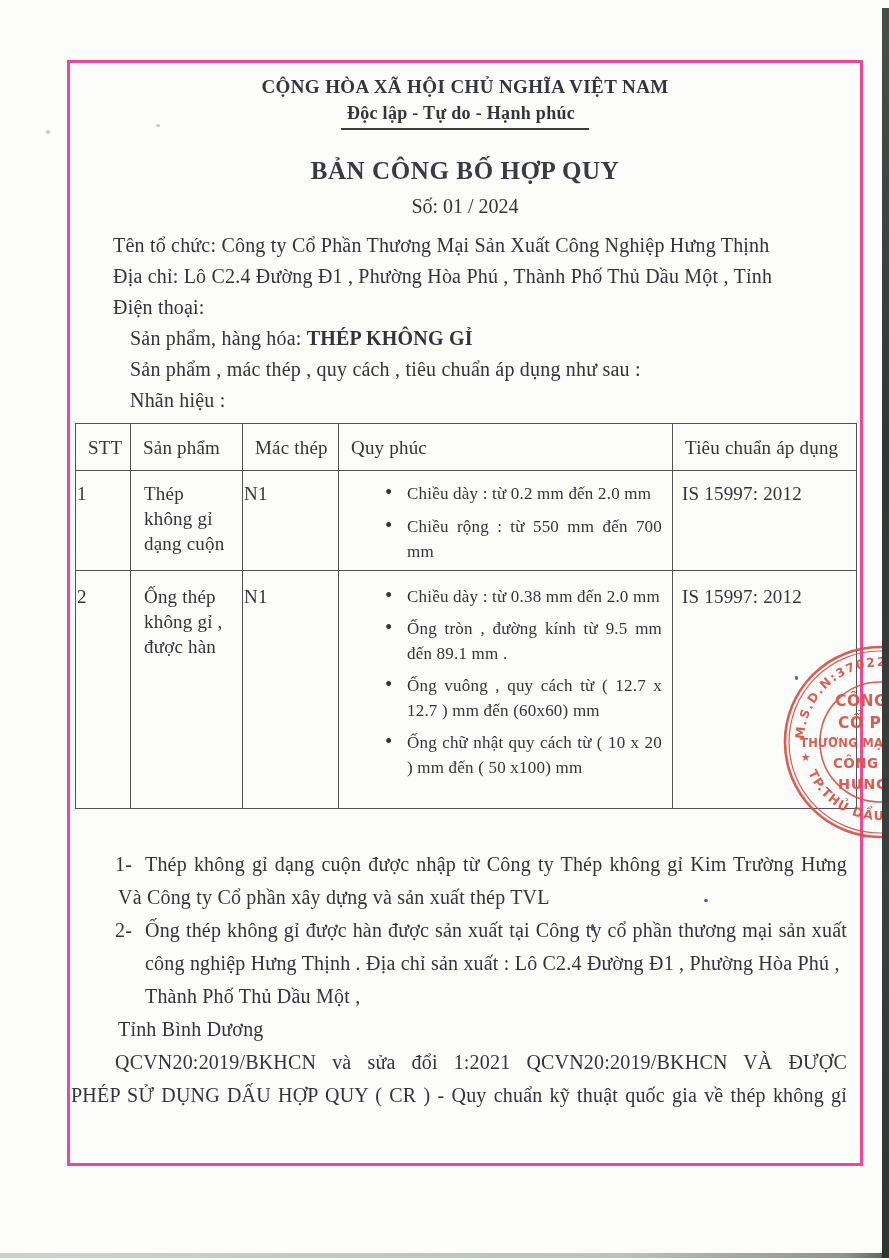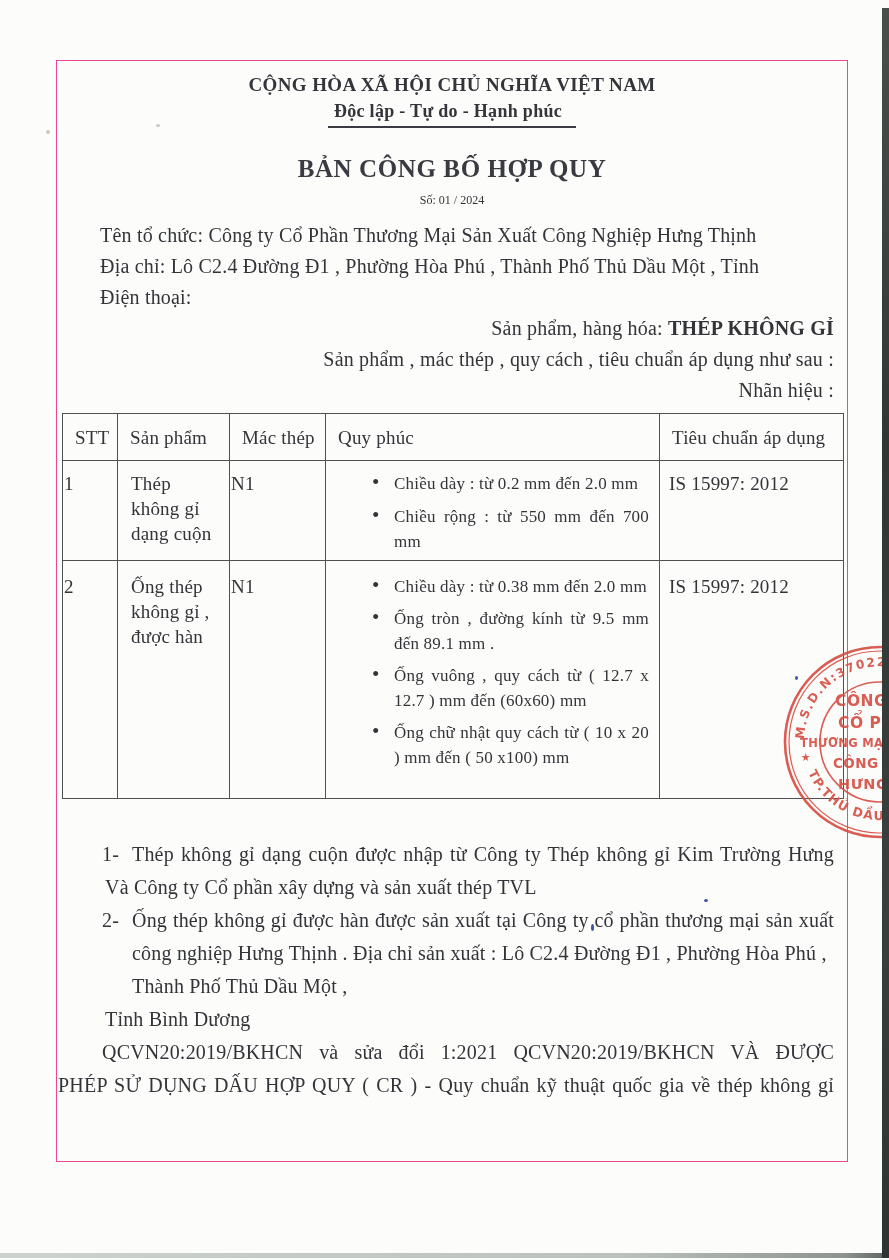--- a/index.html
+++ b/index.html
@@ -13,36 +13,36 @@
   .edge-right{position:absolute;left:882px;top:8px;width:7px;height:1250px;z-index:6;
     background:linear-gradient(180deg,#49504c 0%,#303634 35%,#3a403d 70%,#2e3432 100%);}
   .edge-bottom{position:absolute;left:0;top:1253px;width:889px;height:5px;z-index:5;
     background:linear-gradient(90deg,#cdd1cf 0%,#bcc1bf 70%,#8d9391 95%,#5c6260 100%);}
   .speck{position:absolute;border-radius:50%;z-index:2;}
   .speck.blue{background:#3f55a8;}
   .speck.gray{background:#c9c9c4;}
 
   
   .page-box{
-    position:absolute;left:56px;top:60px;width:790px;height:1100px;
-    border:1px solid #ec4899;z-index:1;background:transparent;
+    position:absolute;left:67px;top:60px;width:790px;height:1100px;
+    border:3px solid #ec4899;z-index:1;background:transparent;
   }
   .nat-header{padding-top:13px;text-align:center;}
   .country{font-size:19px;font-weight:bold;letter-spacing:.4px;color:#34353b;}
   .motto-wrap{margin-top:5px;}
   .motto{display:inline-block;font-size:18px;font-weight:bold;color:#34353b;
     border-bottom:2px solid #3a3a40;padding:0 14px 4px 6px;letter-spacing:.3px;}
   .doc-title{margin:27px 0 0 0;text-align:center;font-size:25px;font-weight:bold;
     letter-spacing:.6px;color:#3a3b42;}
-  .doc-number{margin-top:10px;text-align:center;font-size:12px;}
+  .doc-number{margin-top:10px;text-align:center;font-size:20px;}
 
   .doc-body{margin-top:12px;padding:0 13px 0 43px;font-size:20px;line-height:31px;
     letter-spacing:.2px;}
   .line{white-space:nowrap;}
-  .indent17{margin-left:17px;text-align:right;}
+  .indent17{margin-left:17px;}
   .bold{font-weight:bold;}
 
   
   table.spec{border-collapse:collapse;margin-left:-38px;margin-top:7px;width:781px;
     table-layout:fixed;font-size:19px;line-height:25px;}
   table.spec th,table.spec td{border:1px solid #515155;vertical-align:top;
     font-weight:normal;text-align:left;}
   table.spec th{height:42px;vertical-align:middle;padding:2px 8px 2px 12px;white-space:nowrap;}
   col.c-stt{width:55px;}col.c-prod{width:112px;}col.c-grade{width:96px;}
   col.c-spec{width:334px;}col.c-std{width:184px;}

